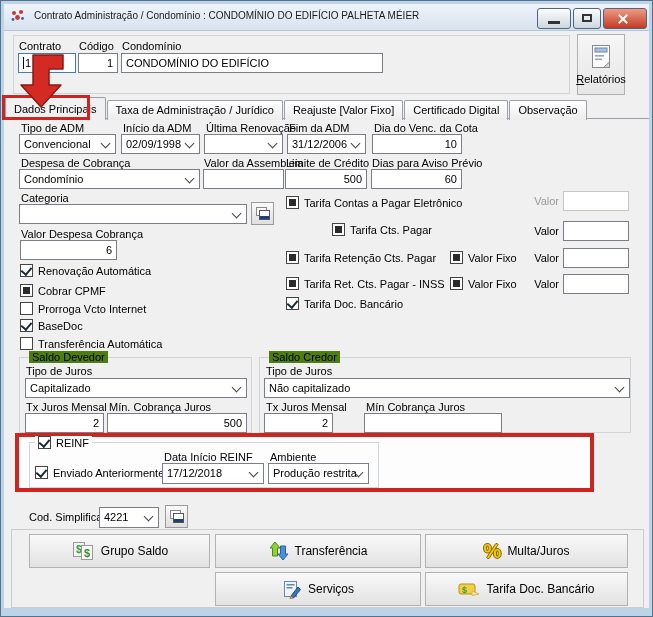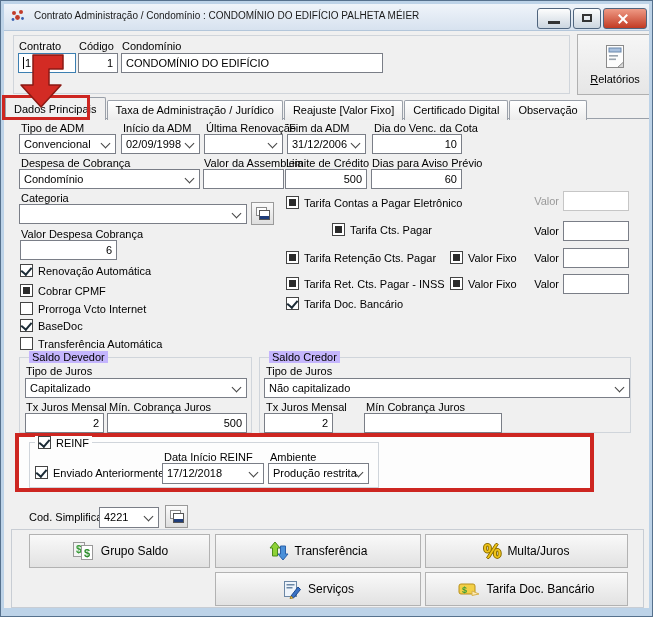--- a/index.html
+++ b/index.html
@@ -17,28 +17,28 @@
   .field.focus{border:1px solid #3c7fb1;}
   .field.dis{border-color:#c6c6c6;}
   .combo{padding-right:18px;}
   .combo::after{content:"";position:absolute;right:6px;top:5px;width:6px;height:6px;border-right:1.5px solid #444;border-bottom:1.5px solid #444;transform:rotate(45deg);}
   .caret{display:inline-block;width:1px;height:12px;background:#000;vertical-align:-2px;margin-right:1px;}
   .cb{position:absolute;display:flex;align-items:flex-end;gap:5px;font-size:11px;white-space:nowrap;}
   .cb .bx{width:13px;height:13px;background:#fff;border:1px solid #444;box-sizing:border-box;position:relative;flex:0 0 auto;}
   .cb.checked .bx::after{content:"";position:absolute;left:2px;top:0;width:5px;height:8px;border-right:2px solid #1b2b36;border-bottom:2px solid #1b2b36;transform:rotate(40deg);}
   .cb.partial .bx::after{content:"";position:absolute;left:2px;top:2px;right:2px;bottom:2px;background:#2b2b2b;}
   .grp{position:absolute;border:1px solid #d0d5db;box-sizing:border-box;}
-  .grp-cap{position:absolute;font-size:11px;background:#c4b5fd;padding:0 3px;white-space:nowrap;}
+  .grp-cap{position:absolute;font-size:11px;background:#4d7c0f;padding:0 3px;white-space:nowrap;}
   .tabs{position:absolute;left:4px;top:96px;display:flex;align-items:flex-end;z-index:3;}
   .tab{height:19px;line-height:19px;padding:0 8px;font-size:11px;color:#000;background:linear-gradient(#ffffff,#ececec);border:1px solid #9aa0a9;border-bottom:none;margin-right:1px;border-radius:2px 2px 0 0;white-space:nowrap;}
   .tab.active{height:22px;line-height:22px;background:#f0f0f0;position:relative;z-index:4;}
   .page-top{position:absolute;left:4px;top:117px;width:645px;height:1px;background:#9aa0a9;z-index:2;}
   .fbtn{position:absolute;background:linear-gradient(#f9f9f9,#e2e2e2);border:1px solid #b2b2b2;display:flex;align-items:center;justify-content:center;gap:6px;font-size:12px;color:#000;box-sizing:border-box;cursor:default;}
   .tool-btn{position:absolute;width:23px;height:23px;background:linear-gradient(#fafafa,#dedede);border:1px solid #9a9a9a;box-sizing:border-box;display:flex;align-items:center;justify-content:center;}
-  .rel-btn{position:absolute;left:576px;top:33px;width:76px;height:61px;background:linear-gradient(#f6f6f6,#e6e6e6);border:1px solid #b0b0b0;box-sizing:border-box;display:flex;flex-direction:column;align-items:center;justify-content:center;gap:3px;font-size:11px;}
+  .rel-btn{position:absolute;left:576px;top:33px;width:48px;height:61px;background:linear-gradient(#f6f6f6,#e6e6e6);border:1px solid #b0b0b0;box-sizing:border-box;display:flex;flex-direction:column;align-items:center;justify-content:center;gap:3px;font-size:11px;}
   .rel-btn .u{text-decoration:underline;}
   .anno{position:absolute;border:3px solid #cd2621;z-index:70;pointer-events:none;box-sizing:border-box;}
   .anno.reinf{border-width:4px;background:#fdfdfd;z-index:1;}
   .pct{font-size:20px;font-weight:bold;color:#f0c419;text-shadow:1px 0 #8a6d00,-1px 0 #8a6d00,0 1px #8a6d00,0 -1px #8a6d00;line-height:1;}
   svg{display:block;}
 </style>
 </head>
 <body>
 
 <div id="window">

